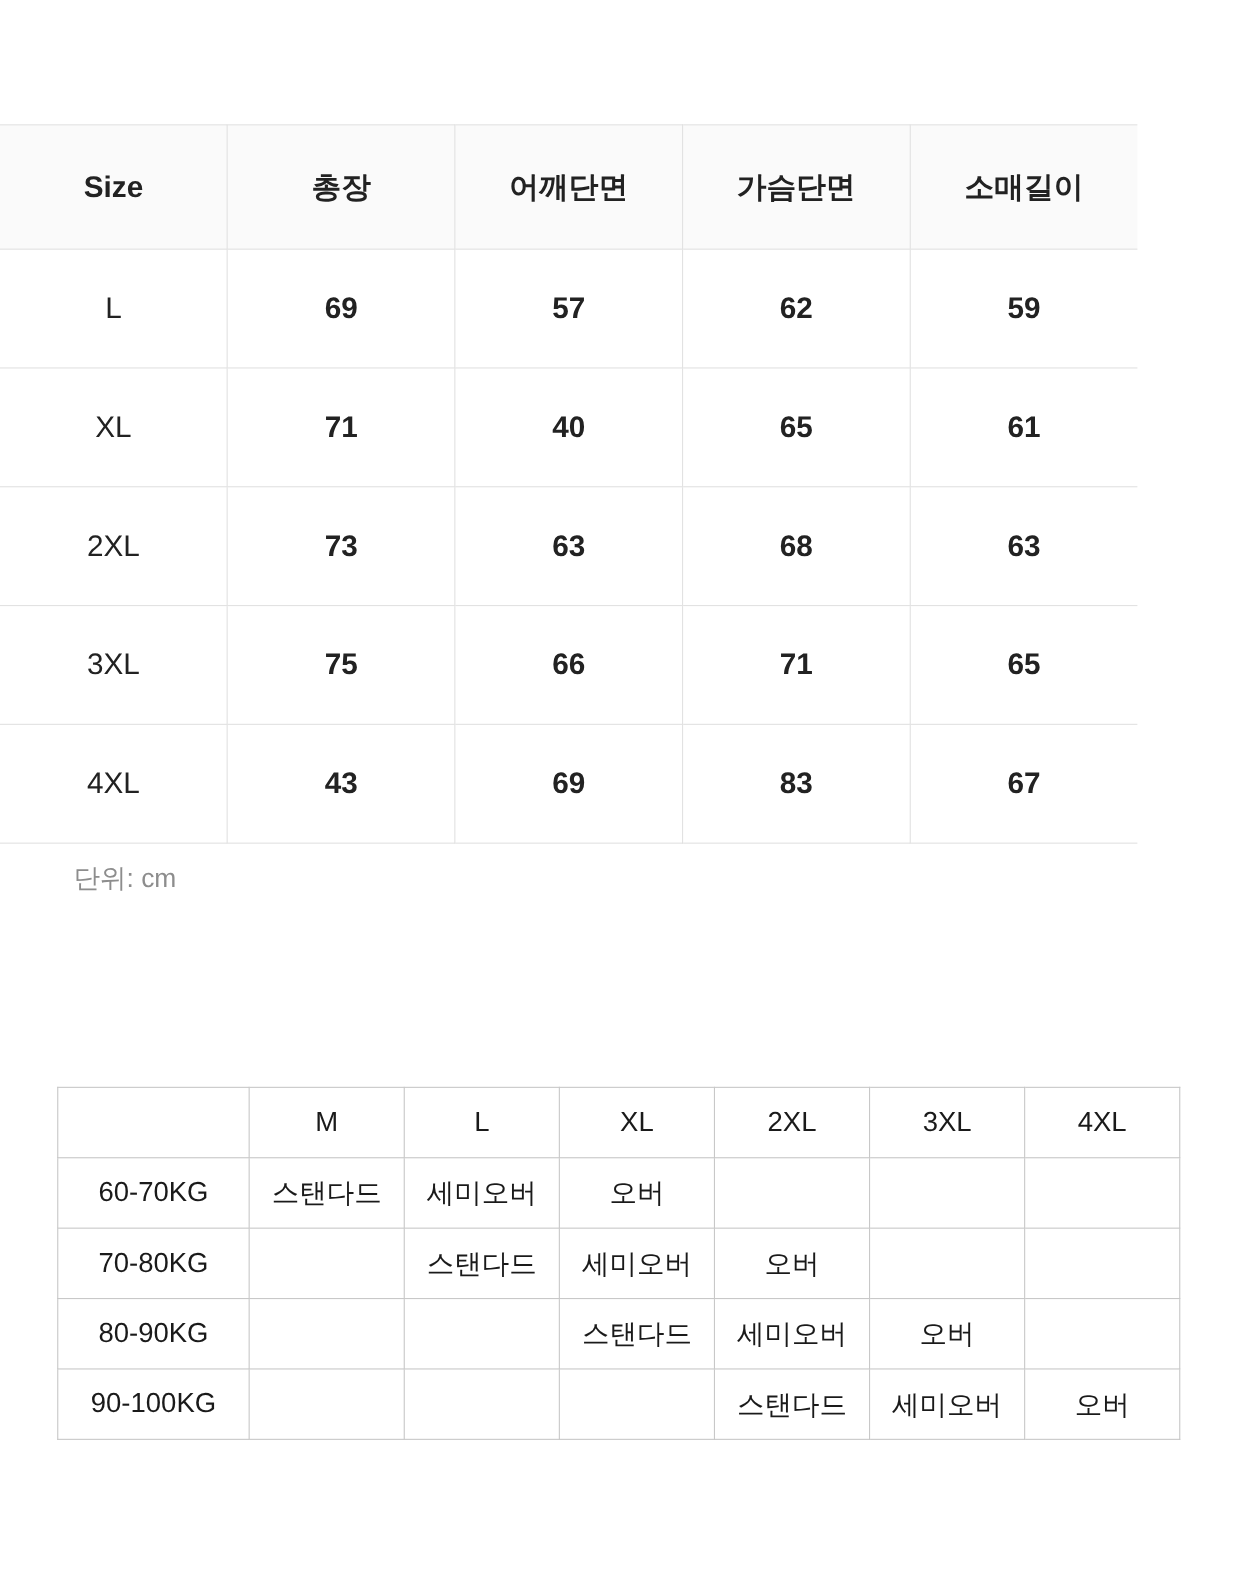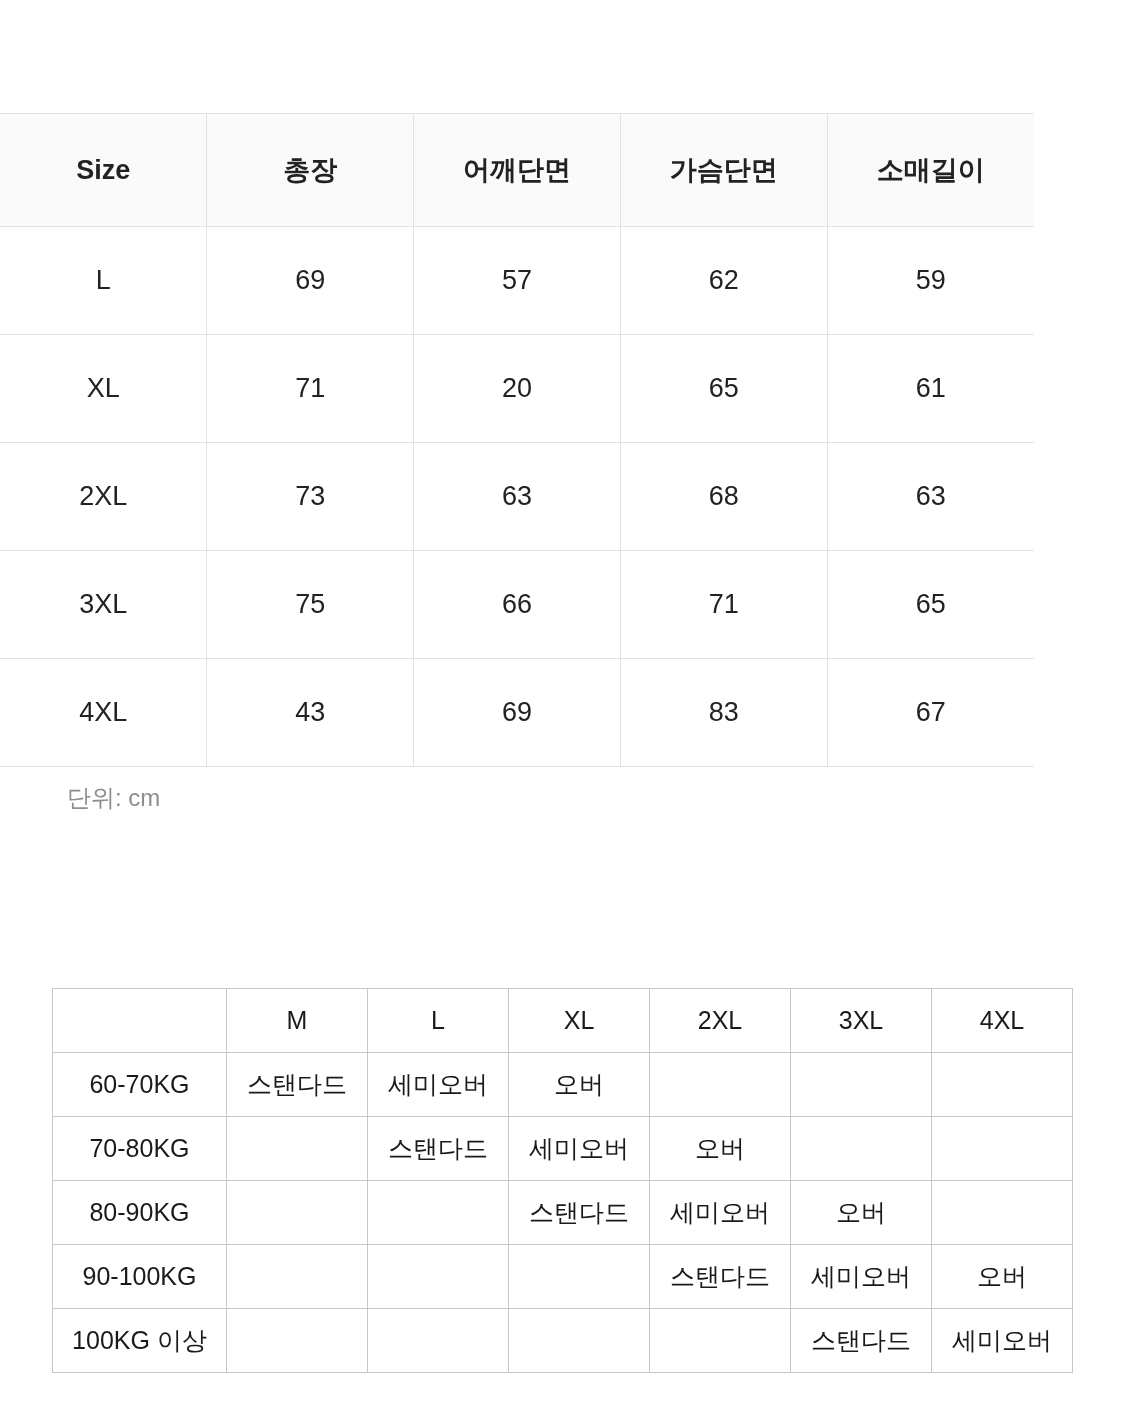--- a/index.html
+++ b/index.html
@@ -30,21 +30,21 @@
   }
   table.size-table th,
   table.size-table td {
     border-top: 1px solid #e2e2e2;
     border-bottom: 1px solid #e2e2e2;
     border-left: 1px solid #e2e2e2;
     border-right: 1px solid #e2e2e2;
     text-align: center;
     vertical-align: middle;
     font-size: 27px;
-    font-weight: 400;
+    font-weight: 700;
     color: #222222;
     background: #ffffff;
   }
   table.size-table thead th {
     height: 110px;
     font-weight: 700;
     font-size: 27px;
     background: #fafafa;
   }
   table.size-table tbody td {
@@ -122,21 +122,21 @@
       <tr>
         <td class="size-label">L</td>
         <td>69</td>
         <td>57</td>
         <td>62</td>
         <td>59</td>
       </tr>
       <tr>
         <td class="size-label">XL</td>
         <td>71</td>
-        <td>20</td>
+        <td>40</td>
         <td>65</td>
         <td>61</td>
       </tr>
       <tr>
         <td class="size-label">2XL</td>
         <td>73</td>
         <td>63</td>
         <td>68</td>
         <td>63</td>
       </tr>
@@ -212,24 +212,15 @@
       </tr>
       <tr>
         <td>90-100KG</td>
         <td></td>
         <td></td>
         <td></td>
         <td>스탠다드</td>
         <td>세미오버</td>
         <td>오버</td>
       </tr>
-      <tr>
-        <td>100KG 이상</td>
-        <td></td>
-        <td></td>
-        <td></td>
-        <td></td>
-        <td>스탠다드</td>
-        <td>세미오버</td>
-      </tr>
     </tbody>
   </table>
 </div>
 
 </body></html>

